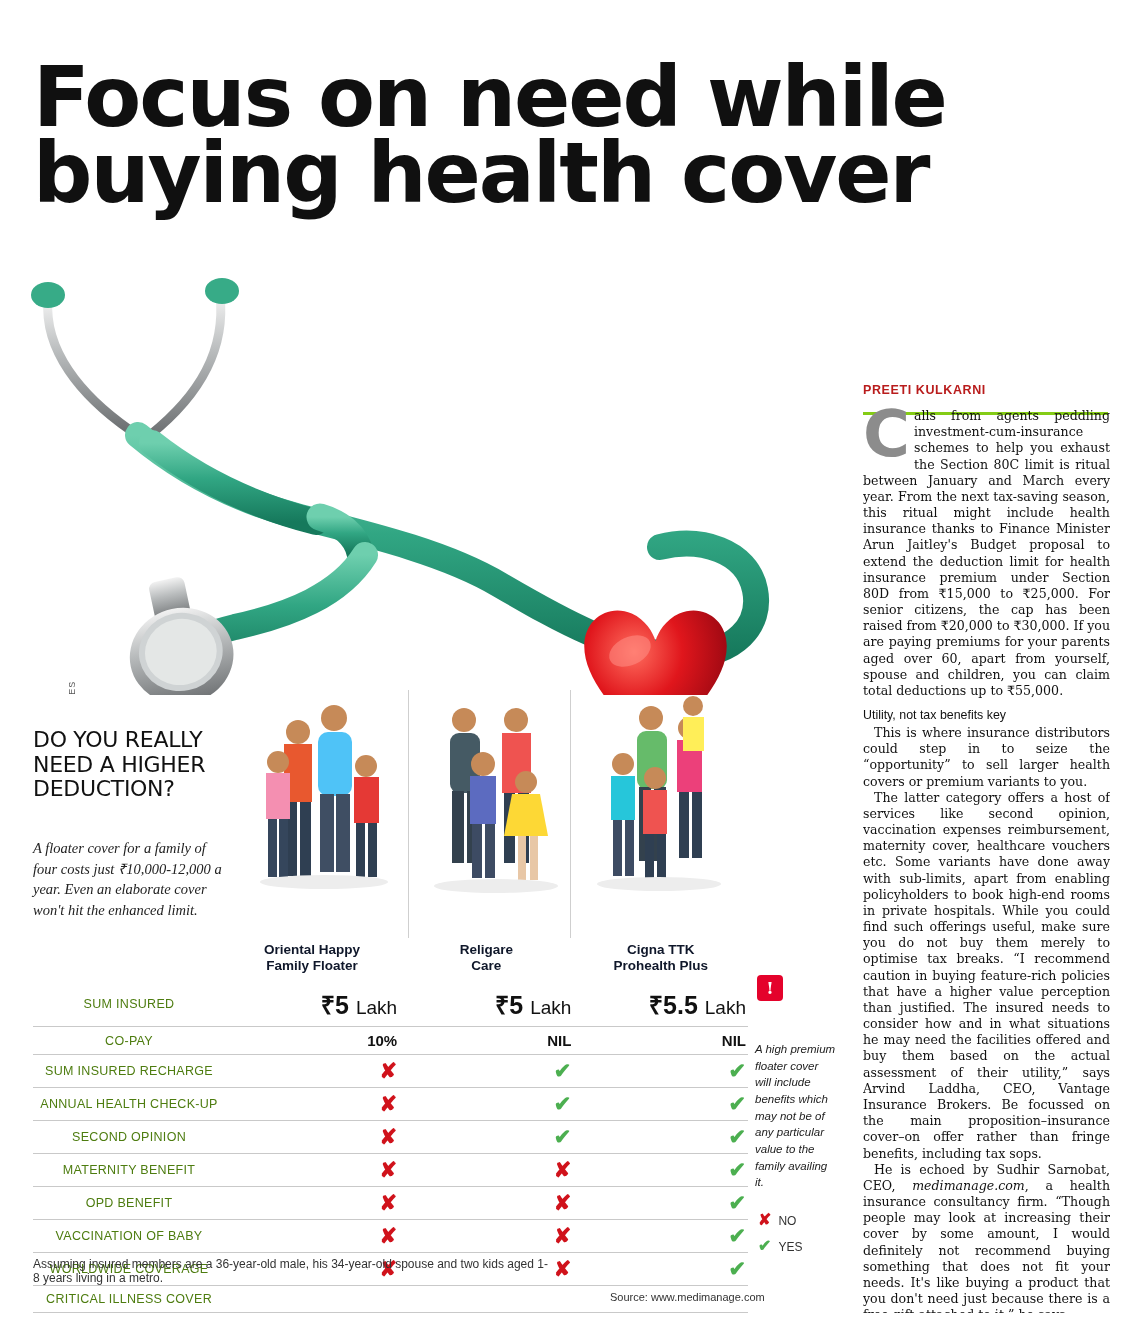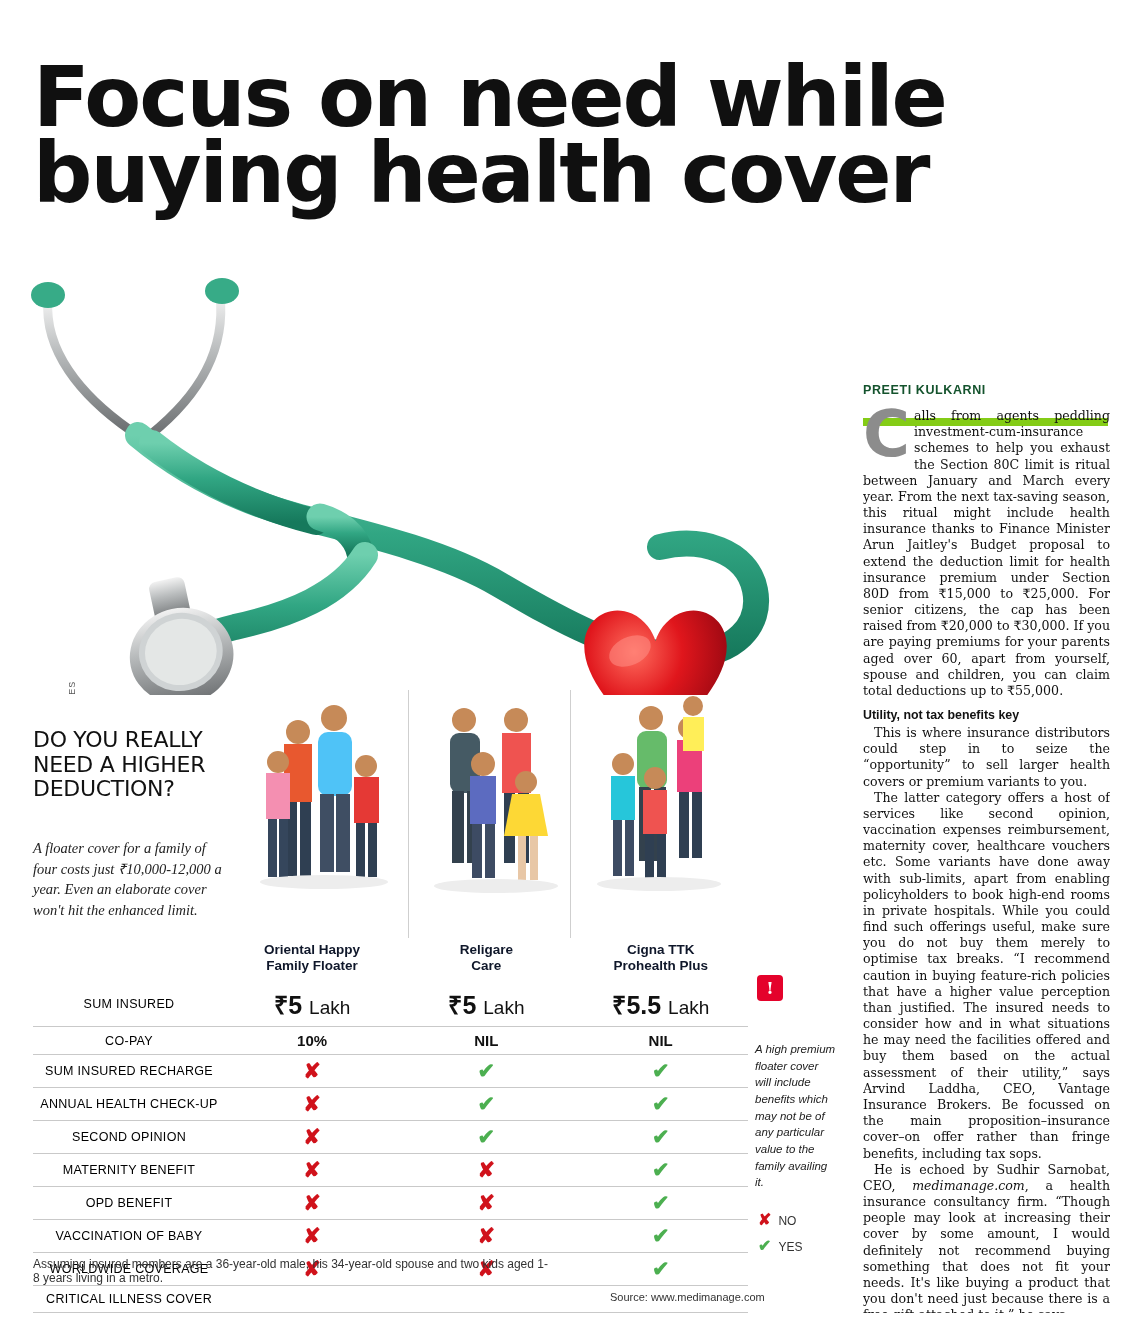--- a/index.html
+++ b/index.html
@@ -67,26 +67,26 @@
     position:absolute;left:33px;top:938px;width:715px;
   }
   table{border-collapse:collapse;width:715px;}
   th,td{padding:0;}
   .colhead{
     text-align:center;font-weight:bold;font-size:13.5px;line-height:1.2;
     padding:4px 2px 8px 2px;color:#0f172a;
     font-family:"Liberation Sans", sans-serif;
   }
   .rowlabel{
-    width:188px;text-align:center;font-size:12.5px;color:#000000;
+    width:188px;text-align:center;font-size:12.5px;color:#4d7c0f;
     letter-spacing:0.3px;padding:6px 4px;
     font-family:"Liberation Sans", sans-serif;
   }
   td.val{
-    text-align:center;width:175px;padding:5px 2px;
+    text-align:right;width:175px;padding:5px 2px;
     font-family:"Liberation Sans", sans-serif;
   }
   .big{font-size:25px;font-family:"DejaVu Sans",sans-serif;}
   .big b{font-weight:bold;}
   .big .unit{font-size:19px;font-weight:normal;}
   .mid{font-size:21px;font-family:"DejaVu Sans",sans-serif;}
   .bold14{font-weight:bold;font-size:15px;}
   .tick{color:#4caf50;font-size:21px;font-weight:bold;line-height:1;}
   .cross{color:#d0121b;font-size:21px;font-weight:bold;line-height:1;}
   tr.line td,tr.line th{border-bottom:1px solid #c9c9c9;}
@@ -114,35 +114,35 @@
   .note-txt{
     margin-top:40px;font-style:italic;font-size:11.5px;line-height:1.45;color:#222;
   }
   .legend{position:absolute;left:758px;top:1212px;width:90px;font-size:12px;color:#333;}
   .legend div{margin-bottom:10px;}
   .legend .cross,.legend .tick{font-size:16px;margin-right:7px;}
 
   
   .byline{
     position:absolute;left:863px;top:383px;width:245px;
-    font-weight:bold;font-size:12.5px;letter-spacing:0.6px;color:#14532d;
-    padding-bottom:21px;border-bottom:8px solid #84cc16;
+    font-weight:bold;font-size:12.5px;letter-spacing:0.6px;color:#b91c1c;
+    padding-bottom:15px;border-bottom:3px solid #84cc16;
   }
   .article{
     position:absolute;left:863px;top:408px;width:247px;height:905px;
     font-family:"DejaVu Serif", serif;
     font-size:12.6px;line-height:1.285;color:#111;
     text-align:justify;
     overflow:hidden;
   }
   .article p{margin:0;text-indent:11px;}
   .article p.first{text-indent:0;}
   .article .sub{
     font-family:"Liberation Sans", sans-serif;
-    font-weight:bold;font-size:12.4px;margin-top:9px;margin-bottom:1px;text-indent:0;
+    font-weight:normal;font-size:12.4px;margin-top:9px;margin-bottom:1px;text-indent:0;
   }
   .dropcap{
     float:left;font-family:"DejaVu Sans", sans-serif;font-weight:bold;
     font-size:64px;line-height:0.78;margin:2px 4px 0 0;color:#8c8c8c;
   }
   .article i{font-style:italic;}
 </style>
 </head>
 <body>
 

